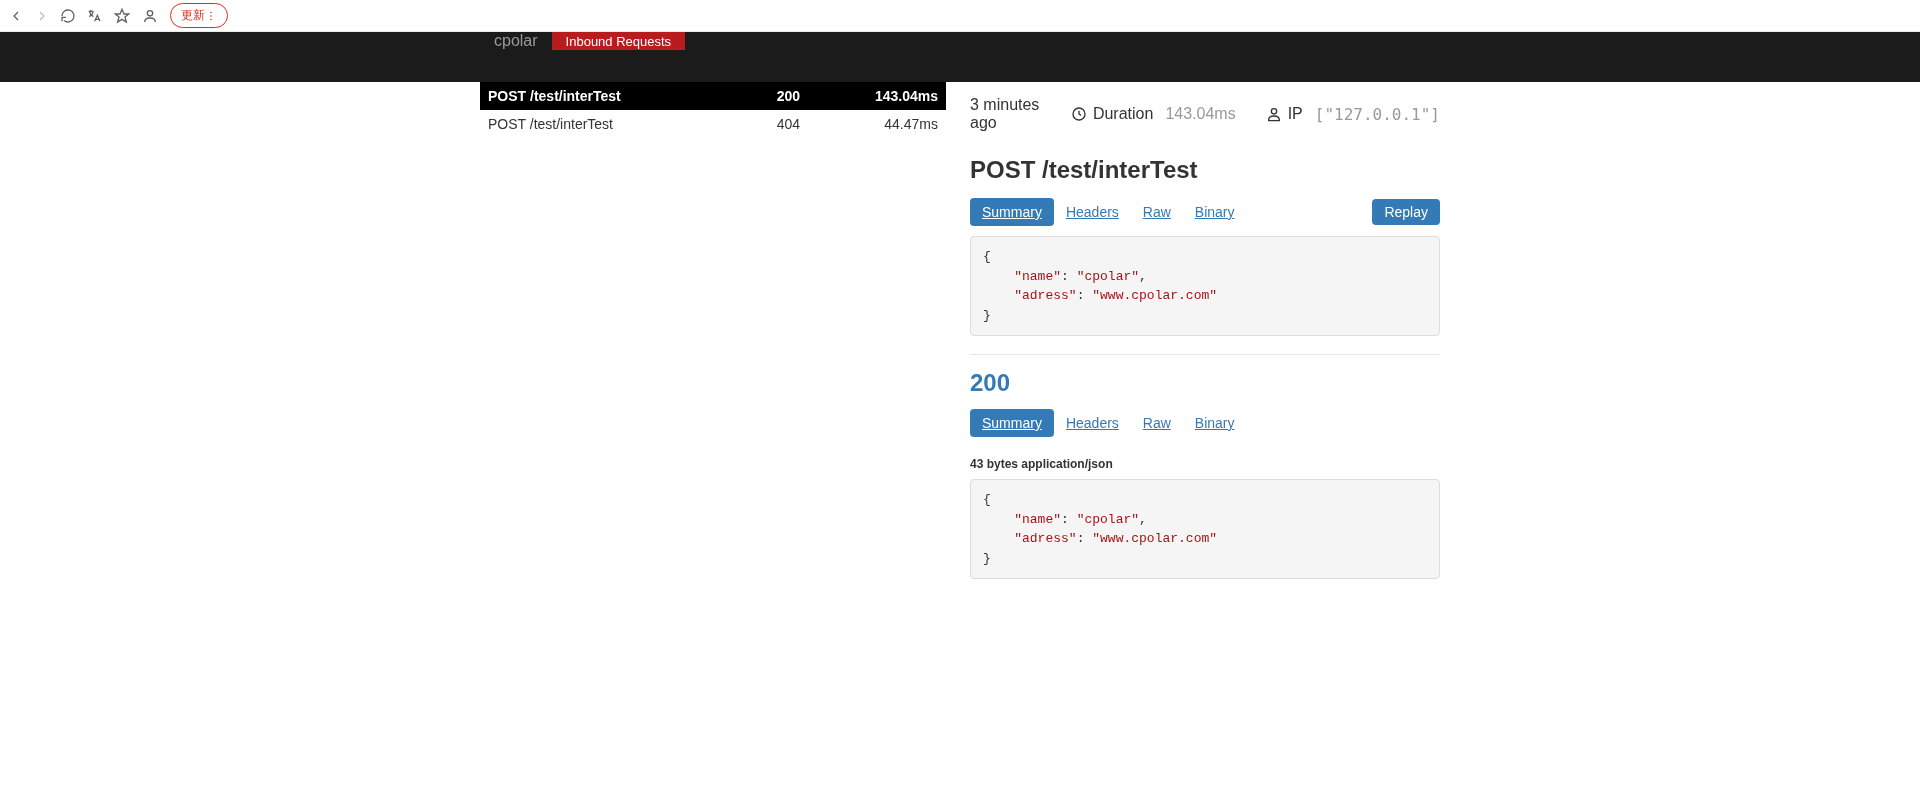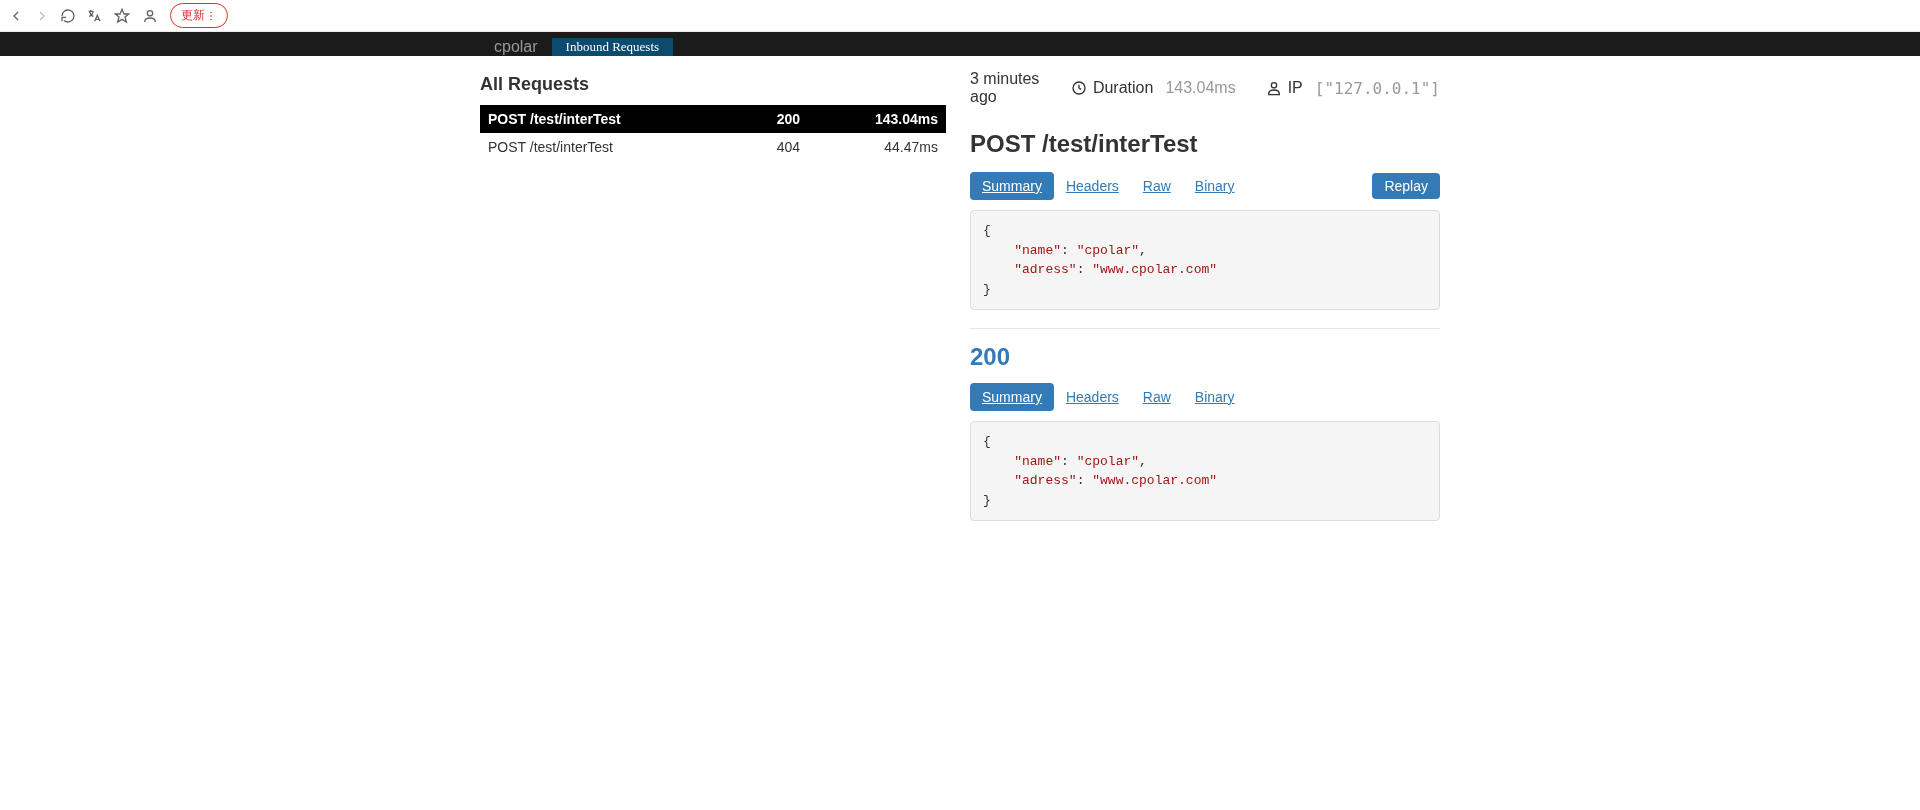--- a/index.html
+++ b/index.html
@@ -11,24 +11,24 @@
   .chrome-icon svg { width: 16px; height: 16px; stroke: currentColor; fill: none; stroke-width: 2; }
   .chrome-forward { color: #bdbdbd; }
   .chrome-url-box { flex: 1; display: flex; align-items: center; gap: 8px; background: #f1f3f4; height: 24px; border-radius: 12px; padding: 0 10px; color: #5f6368; font-size: 13px; margin-right: 8px; }
   .chrome-url-box .url-text { color: #202124; white-space: nowrap; }
   .chrome-url-box .url-host { color: #5f6368; }
   .chrome-right { display: flex; align-items: center; gap: 12px; }
   .chrome-update { border: 1px solid #d93025; color: #d93025; border-radius: 14px; font-size: 12px; padding: 3px 10px; display: inline-flex; align-items: center; }
   .chrome-menu-dots { color: #d93025; }
 
   
-  .navbar { background: #1b1b1b; color: #999; height: 24px; display: flex; align-items: flex-end; padding-left: 0; }
+  .navbar { background: #1b1b1b; color: #999; height: 50px; display: flex; align-items: flex-start; padding-left: 0; }
   .navbar-inner { width: 960px; margin: 0 auto; display: flex; align-items: stretch; }
   .brand { display: flex; align-items: center; color: #999; padding: 0 14px; font-size: 16px; }
-  .nav-tab { display: flex; align-items: center; color: #fff; background: #0c4a6e; padding: 0 14px; font-size: 13px; cursor: pointer; font-family: Liberation Serif, serif; }
+  .nav-tab { display: flex; align-items: center; color: #fff; background: #b91c1c; padding: 0 14px; font-size: 13px; cursor: pointer; }
 
   
   .container { width: 960px; margin: 0 auto; }
   .row { display: flex; gap: 24px; }
   .col-left { width: 466px; flex: 0 0 466px; }
   .col-right { flex: 1; min-width: 0; }
 
   
   .all-requests h4 { margin: 18px 0 10px 0; font-size: 18px; font-weight: 600; }
   .req-table { width: 100%; border-collapse: collapse; font-size: 14px; }
@@ -117,21 +117,20 @@
 <div class="navbar">
   <div class="navbar-inner">
     <a class="brand">cpolar</a>
     <a class="nav-tab">Inbound Requests</a>
   </div>
 </div>
 
 <div class="container">
   <div class="row">
     <div class="col-left all-requests">
-      <h4>All Requests</h4>
       <table class="req-table">
         <tbody>
           <tr class="selected">
             <td>POST /test/interTest</td>
             <td class="status">200</td>
             <td class="time">143.04ms</td>
           </tr>
           <tr>
             <td>POST /test/interTest</td>
             <td class="status">404</td>
@@ -192,20 +191,21 @@
 
       <div class="tabs-row">
         <div class="tabs">
           <div class="tab active">Summary</div>
           <div class="tab">Headers</div>
           <div class="tab">Raw</div>
           <div class="tab">Binary</div>
         </div>
       </div>
 
+      <div class="bytes-line">43 bytes application/json</div>
 
       <pre class="json-box"><span class="j-punc">{</span>
     <span class="j-key">"name"</span><span class="j-punc">: </span><span class="j-str">"cpolar"</span><span class="j-punc">,</span>
     <span class="j-key">"adress"</span><span class="j-punc">: </span><span class="j-str">"www.cpolar.com"</span>
 <span class="j-punc">}</span></pre>
     </div>
   </div>
 </div>
 
 </body></html>

